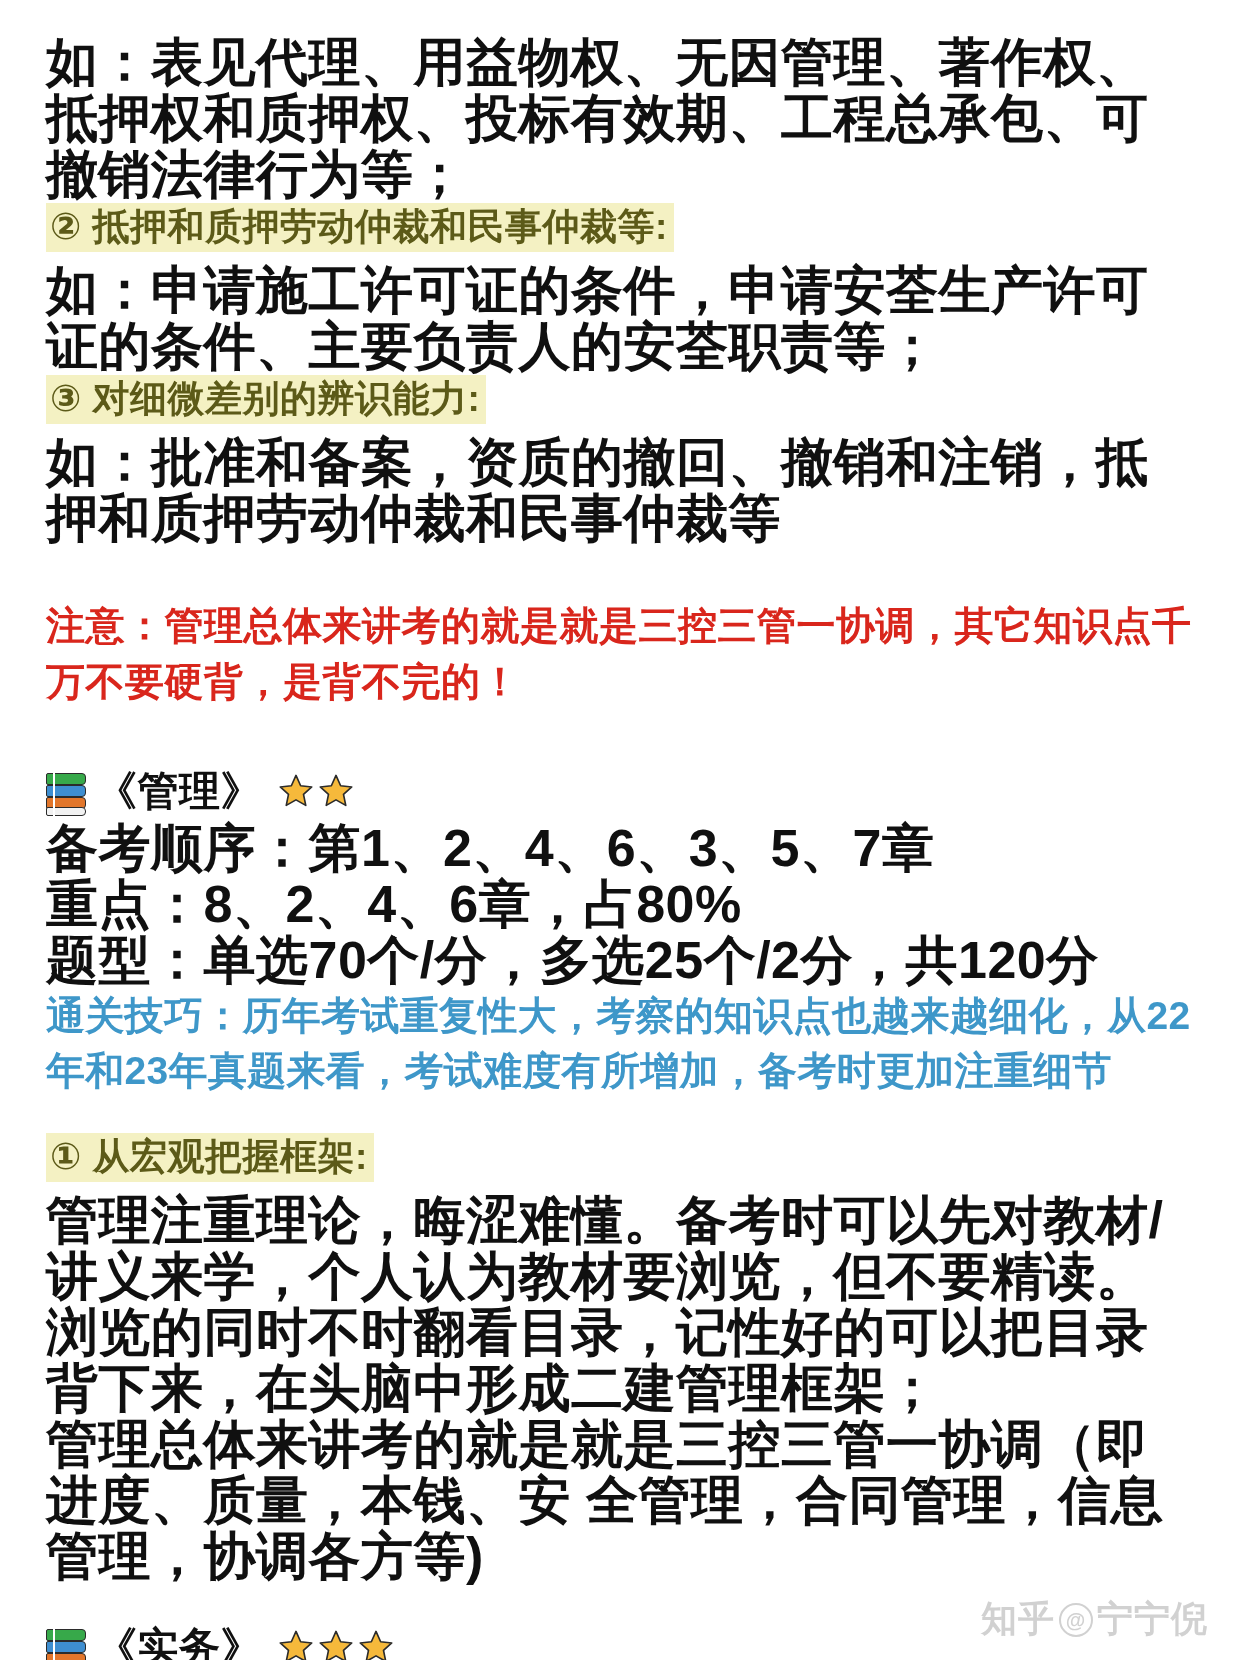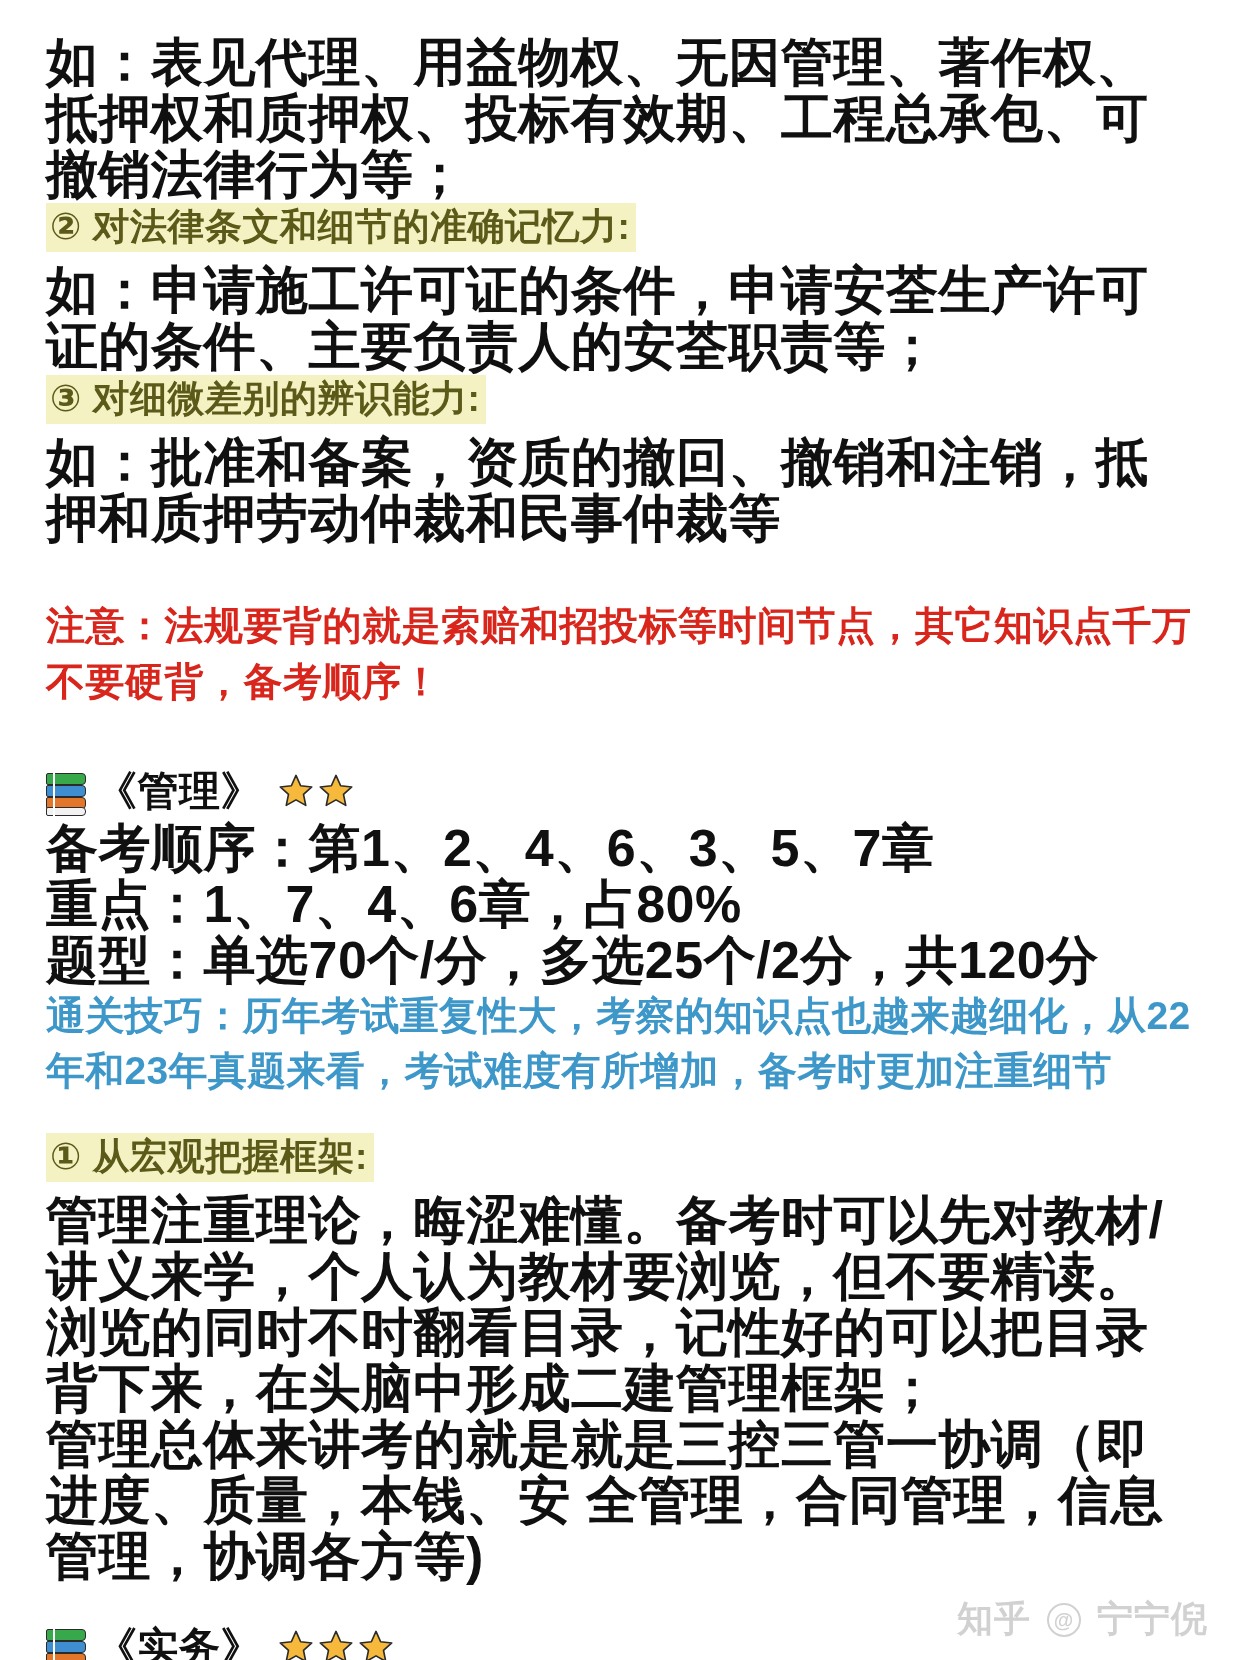--- a/index.html
+++ b/index.html
@@ -139,21 +139,21 @@
     display: inline-block;
   }
 
   
   .watermark {
     position: absolute;
     right: 34px;
     bottom: 16px;
     display: flex;
     align-items: center;
-    gap: 16px;
+    gap: 4px;
     color: #c9c9c9;
     font-size: 36px;
     font-weight: 700;
     letter-spacing: 1px;
     opacity: .85;
     pointer-events: none;
     user-select: none;
   }
   .wm-at {
     display: inline-flex;
@@ -169,32 +169,32 @@
 </head>
 <body>
 
 <div class="page">
 
   <div>
 
     <div class="para">如：表见代理、用益物权、无因管理、著作权、抵押权和质押权、投标有效期、工程总承包、可撤销法律行为等；</div>
 
     <div class="hl-row">
-      <span class="hl">② 对法律条文和细节的准确记忆力:</span>
+      <span class="hl">② 抵押和质押劳动仲裁和民事仲裁等:</span>
     </div>
     <div class="para">如：申请施工许可证的条件，申请安荃生产许可证的条件、主要负责人的安荃职责等；</div>
 
     <div class="hl-row">
       <span class="hl">③ 对细微差别的辨识能力:</span>
     </div>
     <div class="para">如：批准和备案，资质的撤回、撤销和注销，抵押和质押劳动仲裁和民事仲裁等</div>
 
     <div class="gap-lg"></div>
 
-    <div class="notice">注意：法规要背的就是索赔和招投标等时间节点，其它知识点千万不要硬背，备考顺序！</div>
+    <div class="notice">注意：管理总体来讲考的就是就是三控三管一协调，其它知识点千万不要硬背，是背不完的！</div>
   </div>
 
   <div class="gap-lg"></div>
 
   <div>
 
     <div class="subject">
       <span class="books-icon">
         <i class="b1"></i>
           <i class="b2"></i>
@@ -206,21 +206,21 @@
         <svg class="star" viewBox="0 0 24 24">
             <path d="M12 1.6l3.1 6.9 7.4.8-5.5 5 1.5 7.3L12 17.9 5.5 21.6 7 14.3 1.5 9.3l7.4-.8z" fill="#f6b93b" stroke="#2b2b2b" stroke-width="1.1" stroke-linejoin="round"></path>
           </svg>
         <svg class="star" viewBox="0 0 24 24">
             <path d="M12 1.6l3.1 6.9 7.4.8-5.5 5 1.5 7.3L12 17.9 5.5 21.6 7 14.3 1.5 9.3l7.4-.8z" fill="#f6b93b" stroke="#2b2b2b" stroke-width="1.1" stroke-linejoin="round"></path>
           </svg>
       </span>
     </div>
 
     <div class="line">备考顺序：第1、2、4、6、3、5、7章</div>
-    <div class="line">重点：1、7、4、6章，占80%</div>
+    <div class="line">重点：8、2、4、6章，占80%</div>
     <div class="line">题型：单选70个/分，多选25个/2分，共120分</div>
 
     <div class="tip">通关技巧：历年考试重复性大，考察的知识点也越来越细化，从22年和23年真题来看，考试难度有所增加，备考时更加注重细节</div>
 
     <div class="gap-md"></div>
 
     <div class="hl-row">
       <span class="hl">① 从宏观把握框架:</span>
     </div>
     <div class="para">管理注重理论，晦涩难懂。备考时可以先对教材/讲义来学，个人认为教材要浏览，但不要精读。浏览的同时不时翻看目录，记性好的可以把目录背下来，在头脑中形成二建管理框架；</div>

